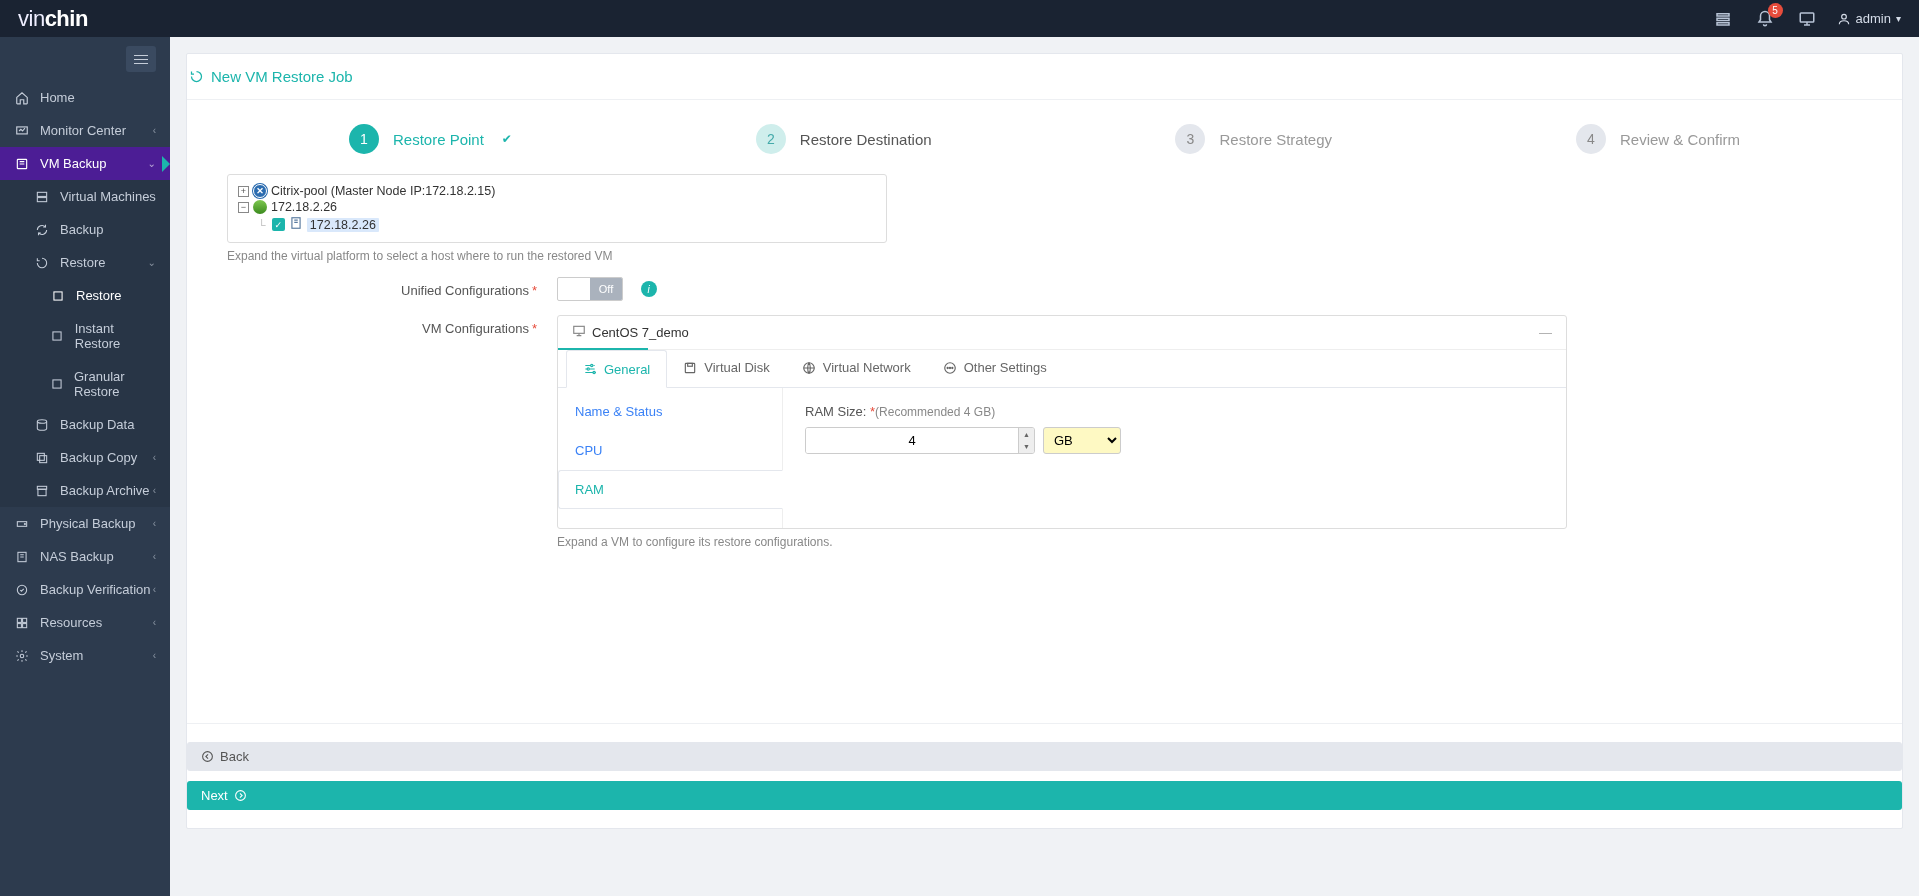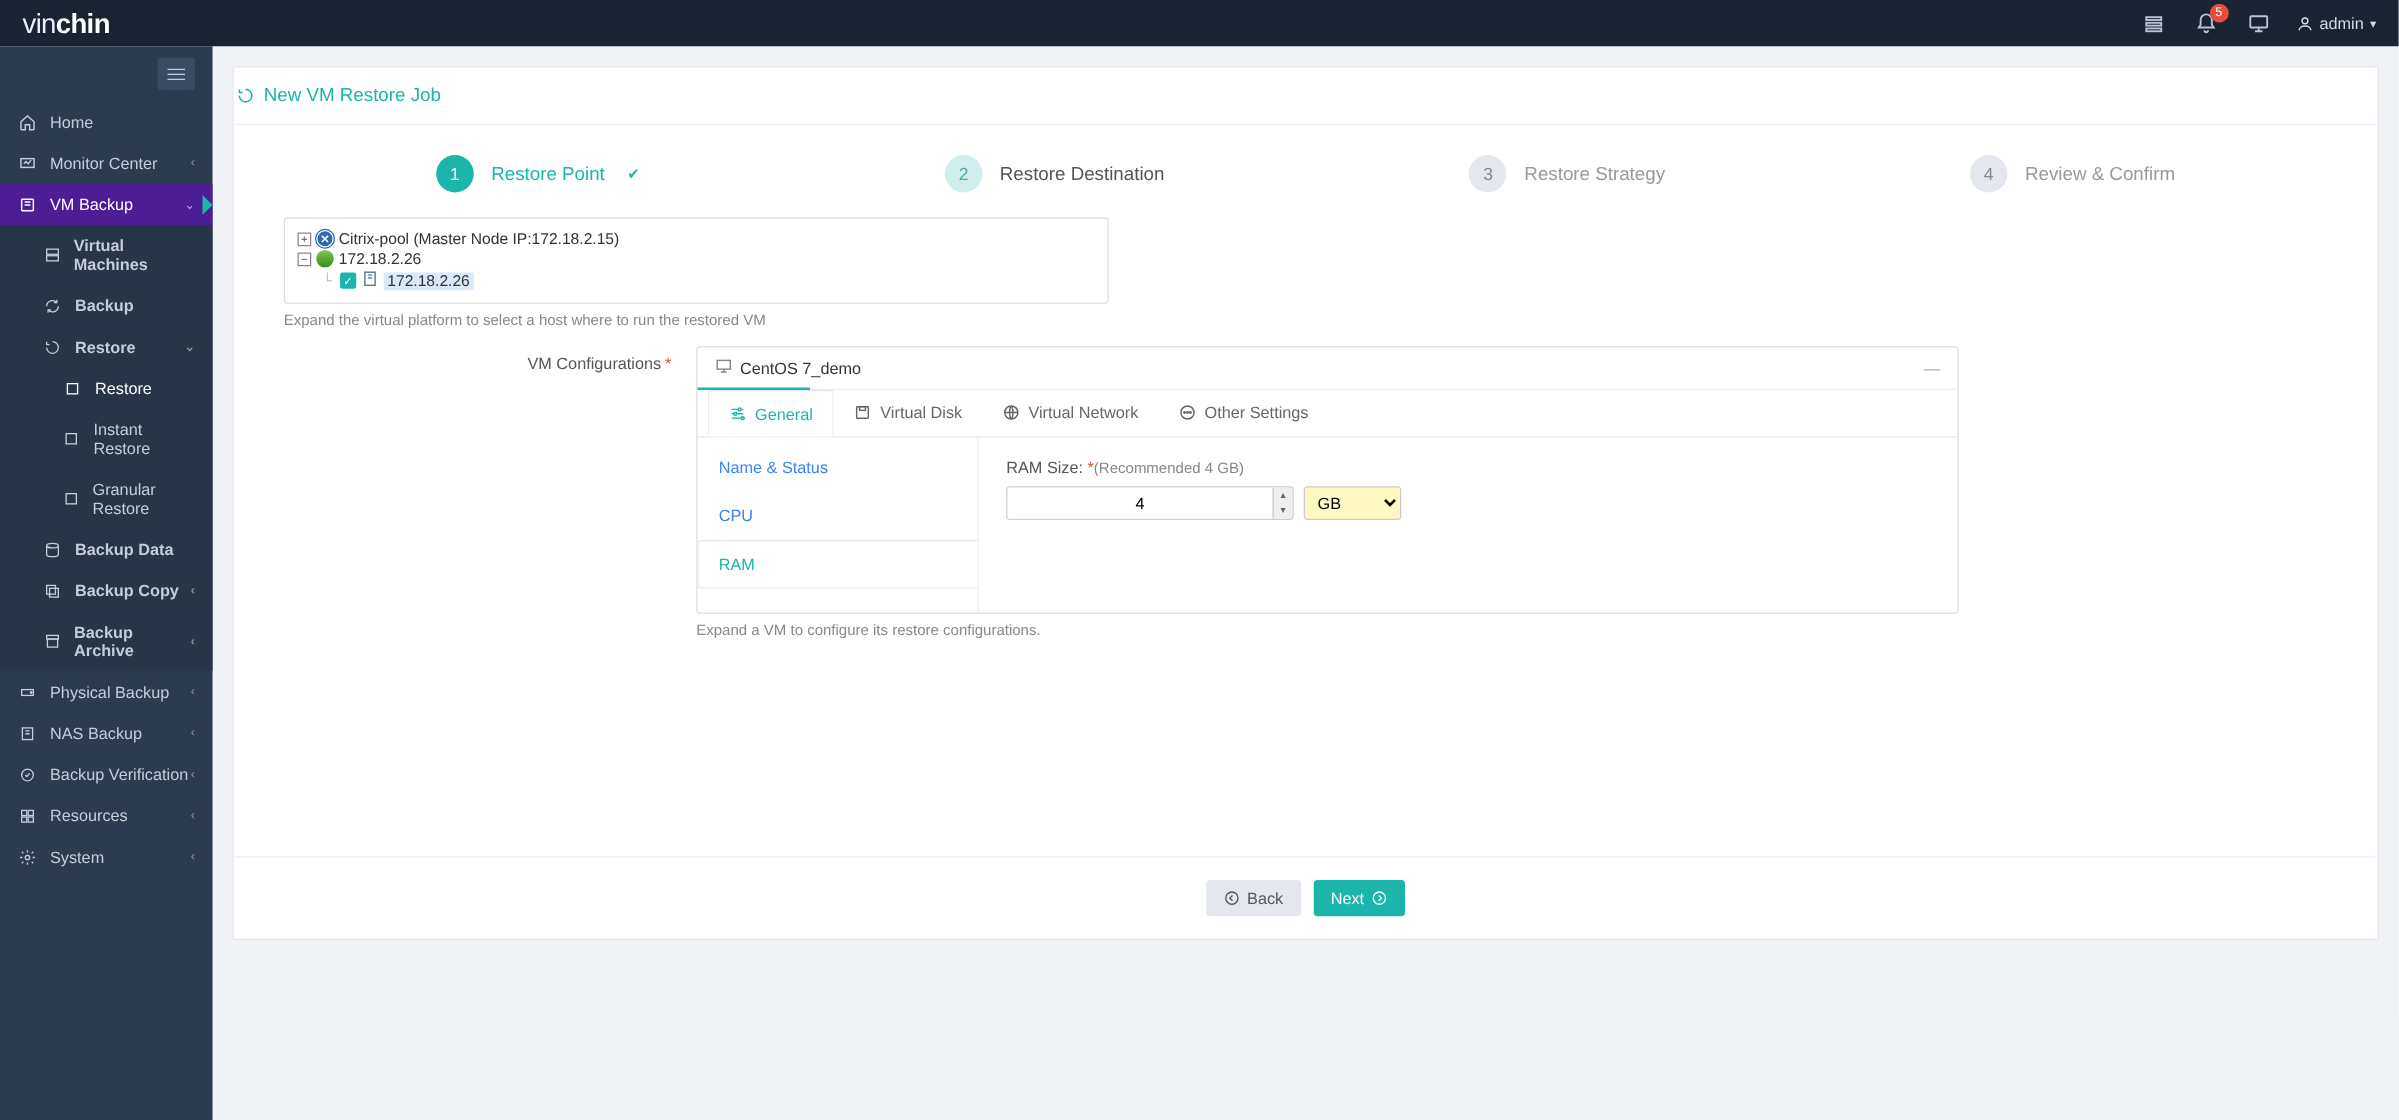--- a/index.html
+++ b/index.html
@@ -22,21 +22,21 @@
 .layout { display: flex; height: calc(100vh - 37px); }
 .sidebar { width: 170px; background: #2d3b4e; color: #c5cdd9; display: flex; flex-direction: column; }
 .hamburger-row { height: 44px; display: flex; justify-content: flex-end; align-items: center; padding-right: 14px; }
 .hamburger { width: 30px; height: 26px; background: #3a4a60; border-radius: 3px; display: flex; flex-direction: column; justify-content: center; align-items: center; gap: 3px; cursor: pointer; }
 .hamburger span { width: 14px; height: 1px; background: #c5cdd9; }
 
 .nav-item { display: flex; align-items: center; padding: 9px 14px; cursor: pointer; font-size: 13px; position: relative; }
 .nav-item .nav-icon { width: 16px; margin-right: 10px; display: flex; align-items: center; justify-content: center; }
 .nav-item .nav-icon svg { width: 14px; height: 14px; }
 .nav-item .chev { margin-left: auto; font-size: 10px; opacity: 0.6; }
-.nav-item.l2 { padding-left: 34px; background: #283546; font-weight: bold; }
+.nav-item.l2 { padding-left: 34px; background: #283546; }
 .nav-item.l3 { padding-left: 50px; background: #283546; }
 .nav-item.active { background: #4c1d95; color: #fff; }
 .nav-item.active::after { content: ""; position: absolute; right: -8px; top: 50%; transform: translateY(-50%); border: 8px solid transparent; border-left-color: #1cb5ac; }
 .nav-item.sub-active { color: #fff; }
 
 
 .main { flex: 1; padding: 16px; overflow: auto; }
 .card { background: #fff; border: 1px solid #e4e7ed; border-radius: 2px; padding: 0; }
 .page-title { padding: 14px 2px; border-bottom: 1px solid #eef0f3; display: flex; align-items: center; color: #1cb5ac; font-size: 15px; }
 .page-title svg { width: 15px; height: 15px; margin-right: 7px; }
@@ -101,21 +101,21 @@
 .detail-label .req { color: #e74c3c; }
 .detail-label .rec { color: #888; font-size: 12px; }
 .input-row { display: flex; gap: 8px; align-items: stretch; }
 .num-input { flex: 1; display: flex; border: 1px solid #ccc; border-radius: 3px; overflow: hidden; max-width: 230px; }
 .num-input input { flex: 1; border: none; text-align: center; font-size: 13px; padding: 5px; outline: none; width: 100%; }
 .num-input .spin { width: 16px; display: flex; flex-direction: column; border-left: 1px solid #ccc; background: #eee; }
 .num-input .spin span { flex: 1; display: flex; align-items: center; justify-content: center; font-size: 7px; color: #666; cursor: pointer; }
 .unit-select { border: 1px solid #ccc; border-radius: 3px; padding: 4px 6px; font-size: 13px; background: #fef9c3; min-width: 78px; }
 
 
-.footer { padding: 18px 0; display: flex; justify-content: center; gap: 10px; border-top: 1px solid #eef0f3; margin-top: 140px; }
+.footer { padding: 18px 0; display: flex; justify-content: center; gap: 10px; border-top: 1px solid #eef0f3; margin-top: 140px; flex-direction: column; }
 .btn { padding: 7px 14px; border-radius: 3px; font-size: 13px; display: inline-flex; align-items: center; gap: 6px; border: none; cursor: pointer; }
 .btn-default { background: #e4e7ed; color: #555; }
 .btn-primary { background: #1cb5ac; color: #fff; }
 .btn svg { width: 13px; height: 13px; }
 </style>
 </head>
 <body>
 
 <div class="topbar">
   <div class="logo">
@@ -379,20 +379,32 @@
                       <path d="M9 7h6M9 11h6"></path>
                     </svg>
                 </span>
                 <span class="tree-selected">172.18.2.26</span>
               </div>
             </div>
             <div class="hint">Expand the virtual platform to select a host where to run the restored VM</div>
           </div>
         </div>
 
+        <div class="form-row">
+          <div class="form-label">
+            <span>Unified Configurations</span><span class="req">*</span>
+          </div>
+          <div class="form-control">
+            <span class="toggle">
+              <span class="on"></span>
+              <span class="off">Off</span>
+            </span>
+            <span class="info-icon">i</span>
+          </div>
+        </div>
 
         <div class="form-row">
           <div class="form-label">
             <span>VM Configurations</span><span class="req">*</span>
           </div>
           <div class="form-control">
             <div class="vm-panel">
               <div class="vm-header-real">
                 <div class="active-line"></div>
                 <span class="vm-icon">

